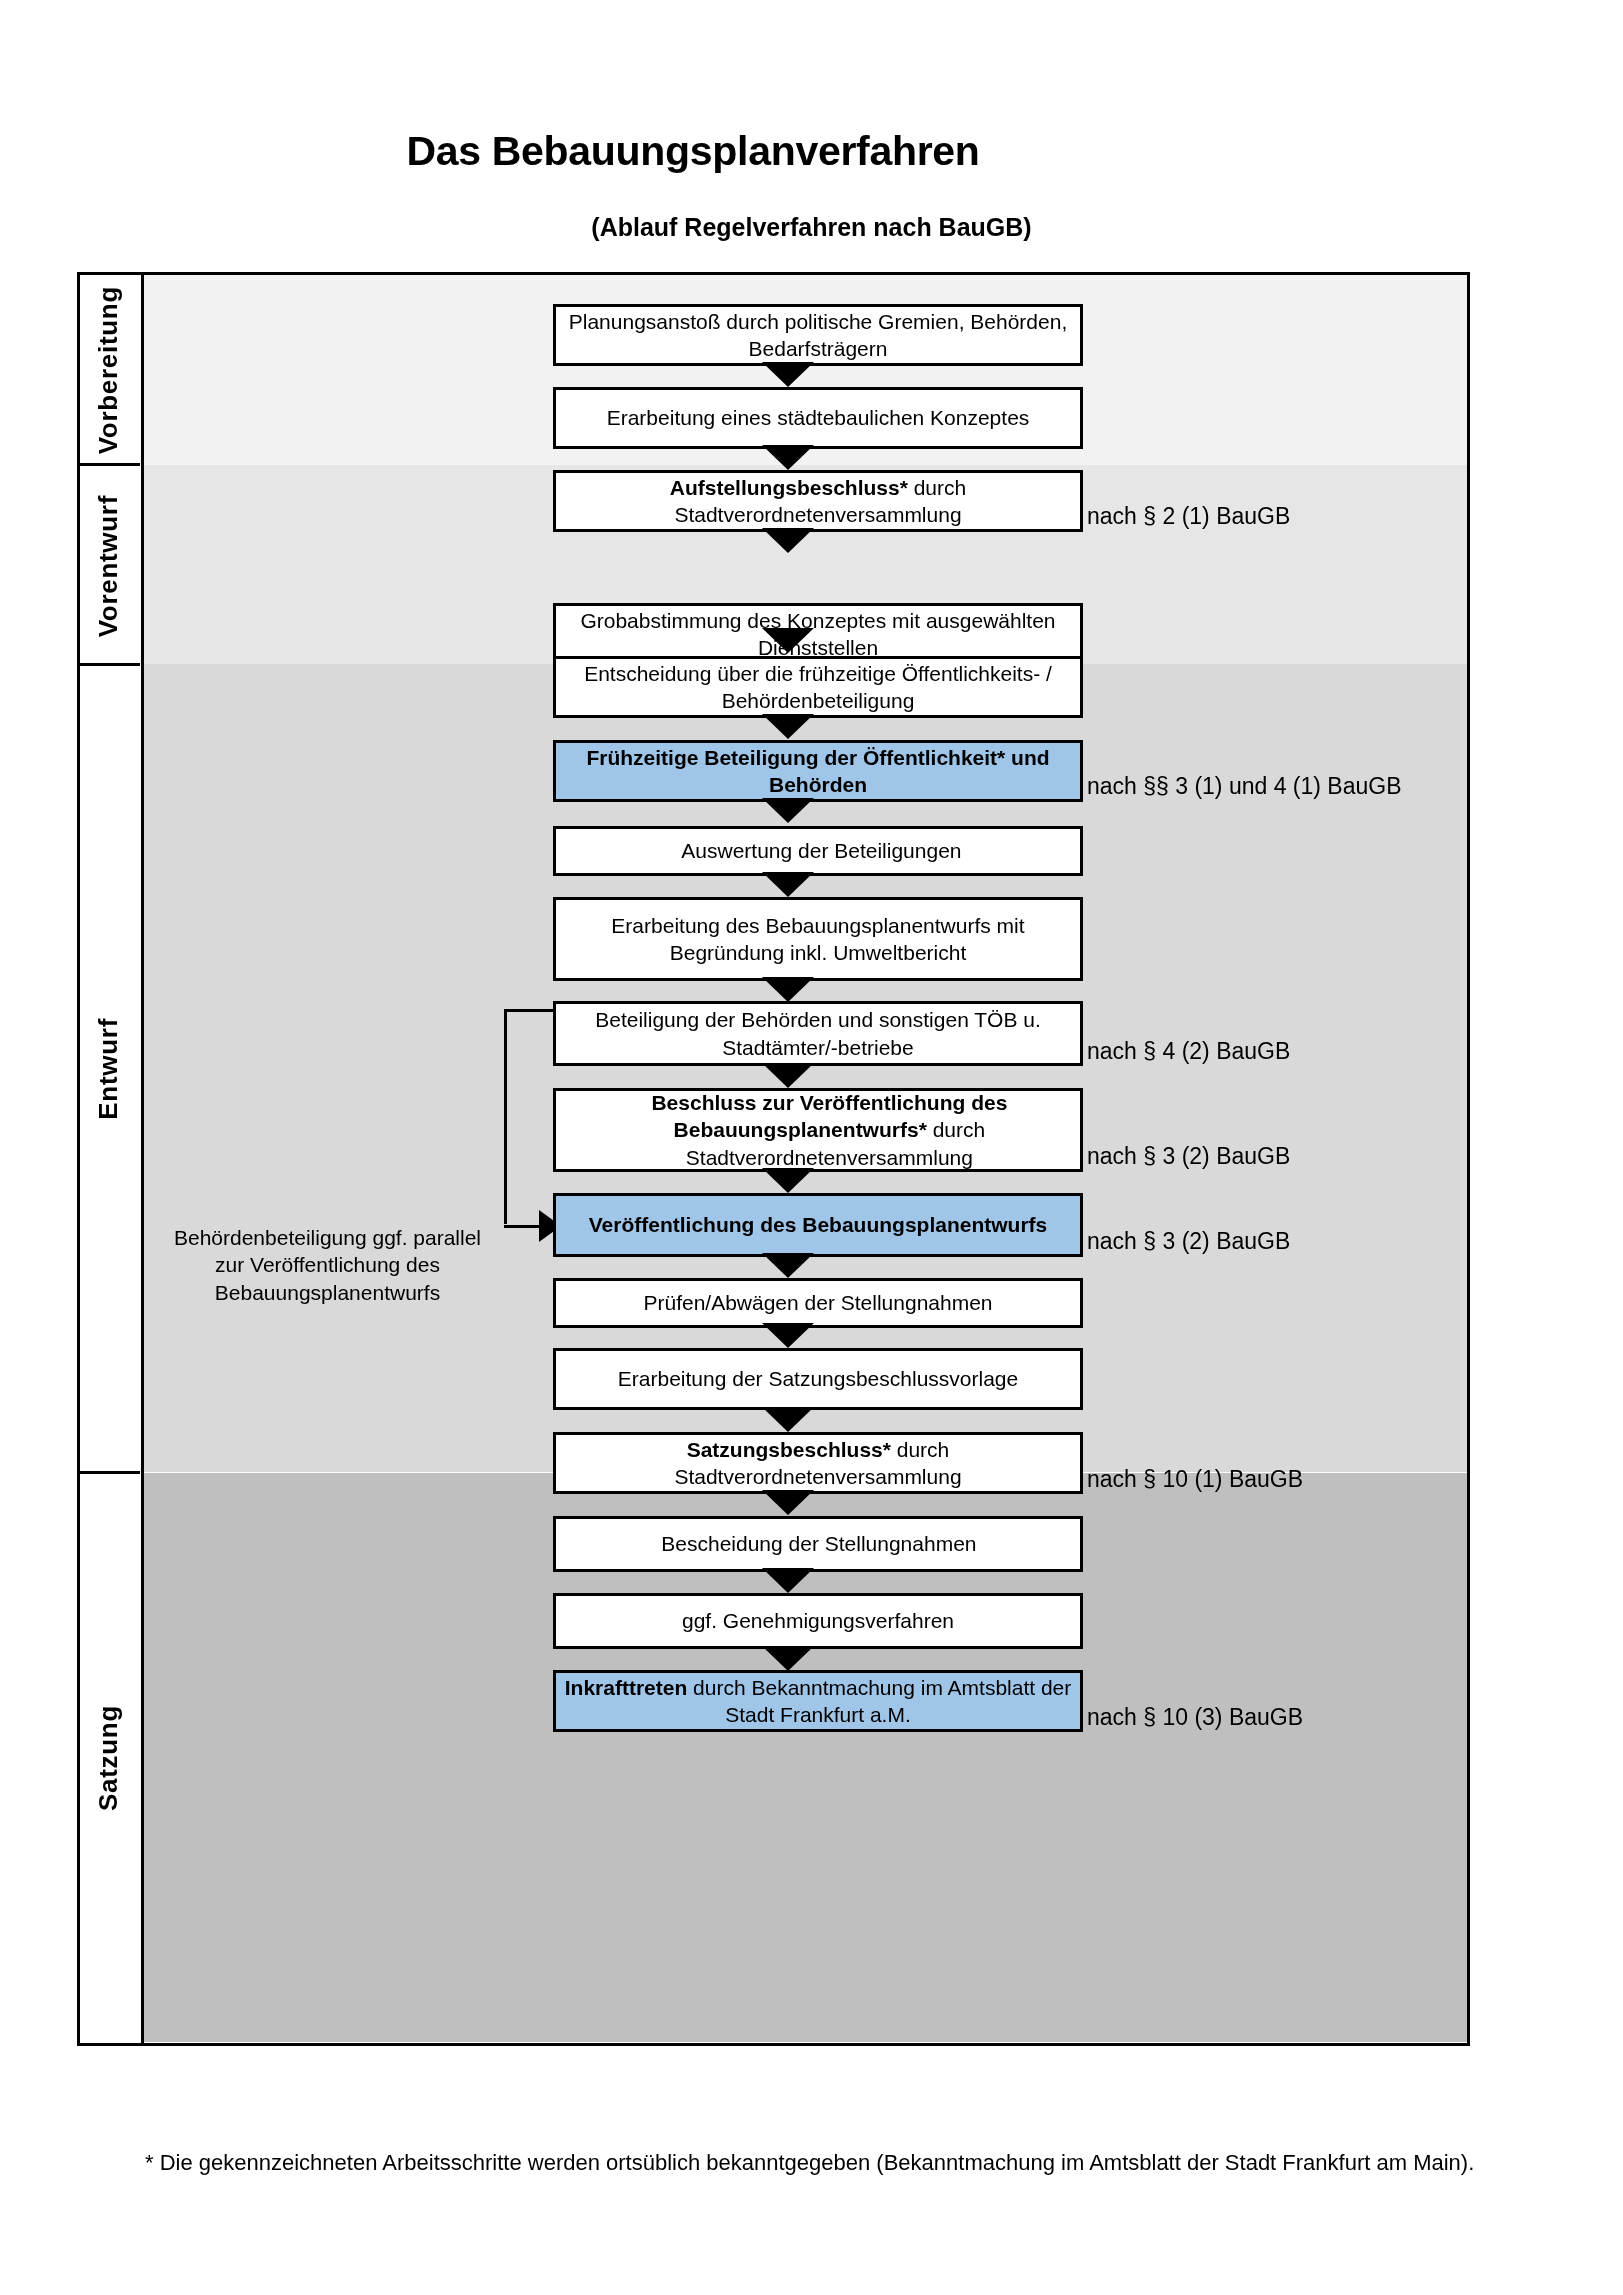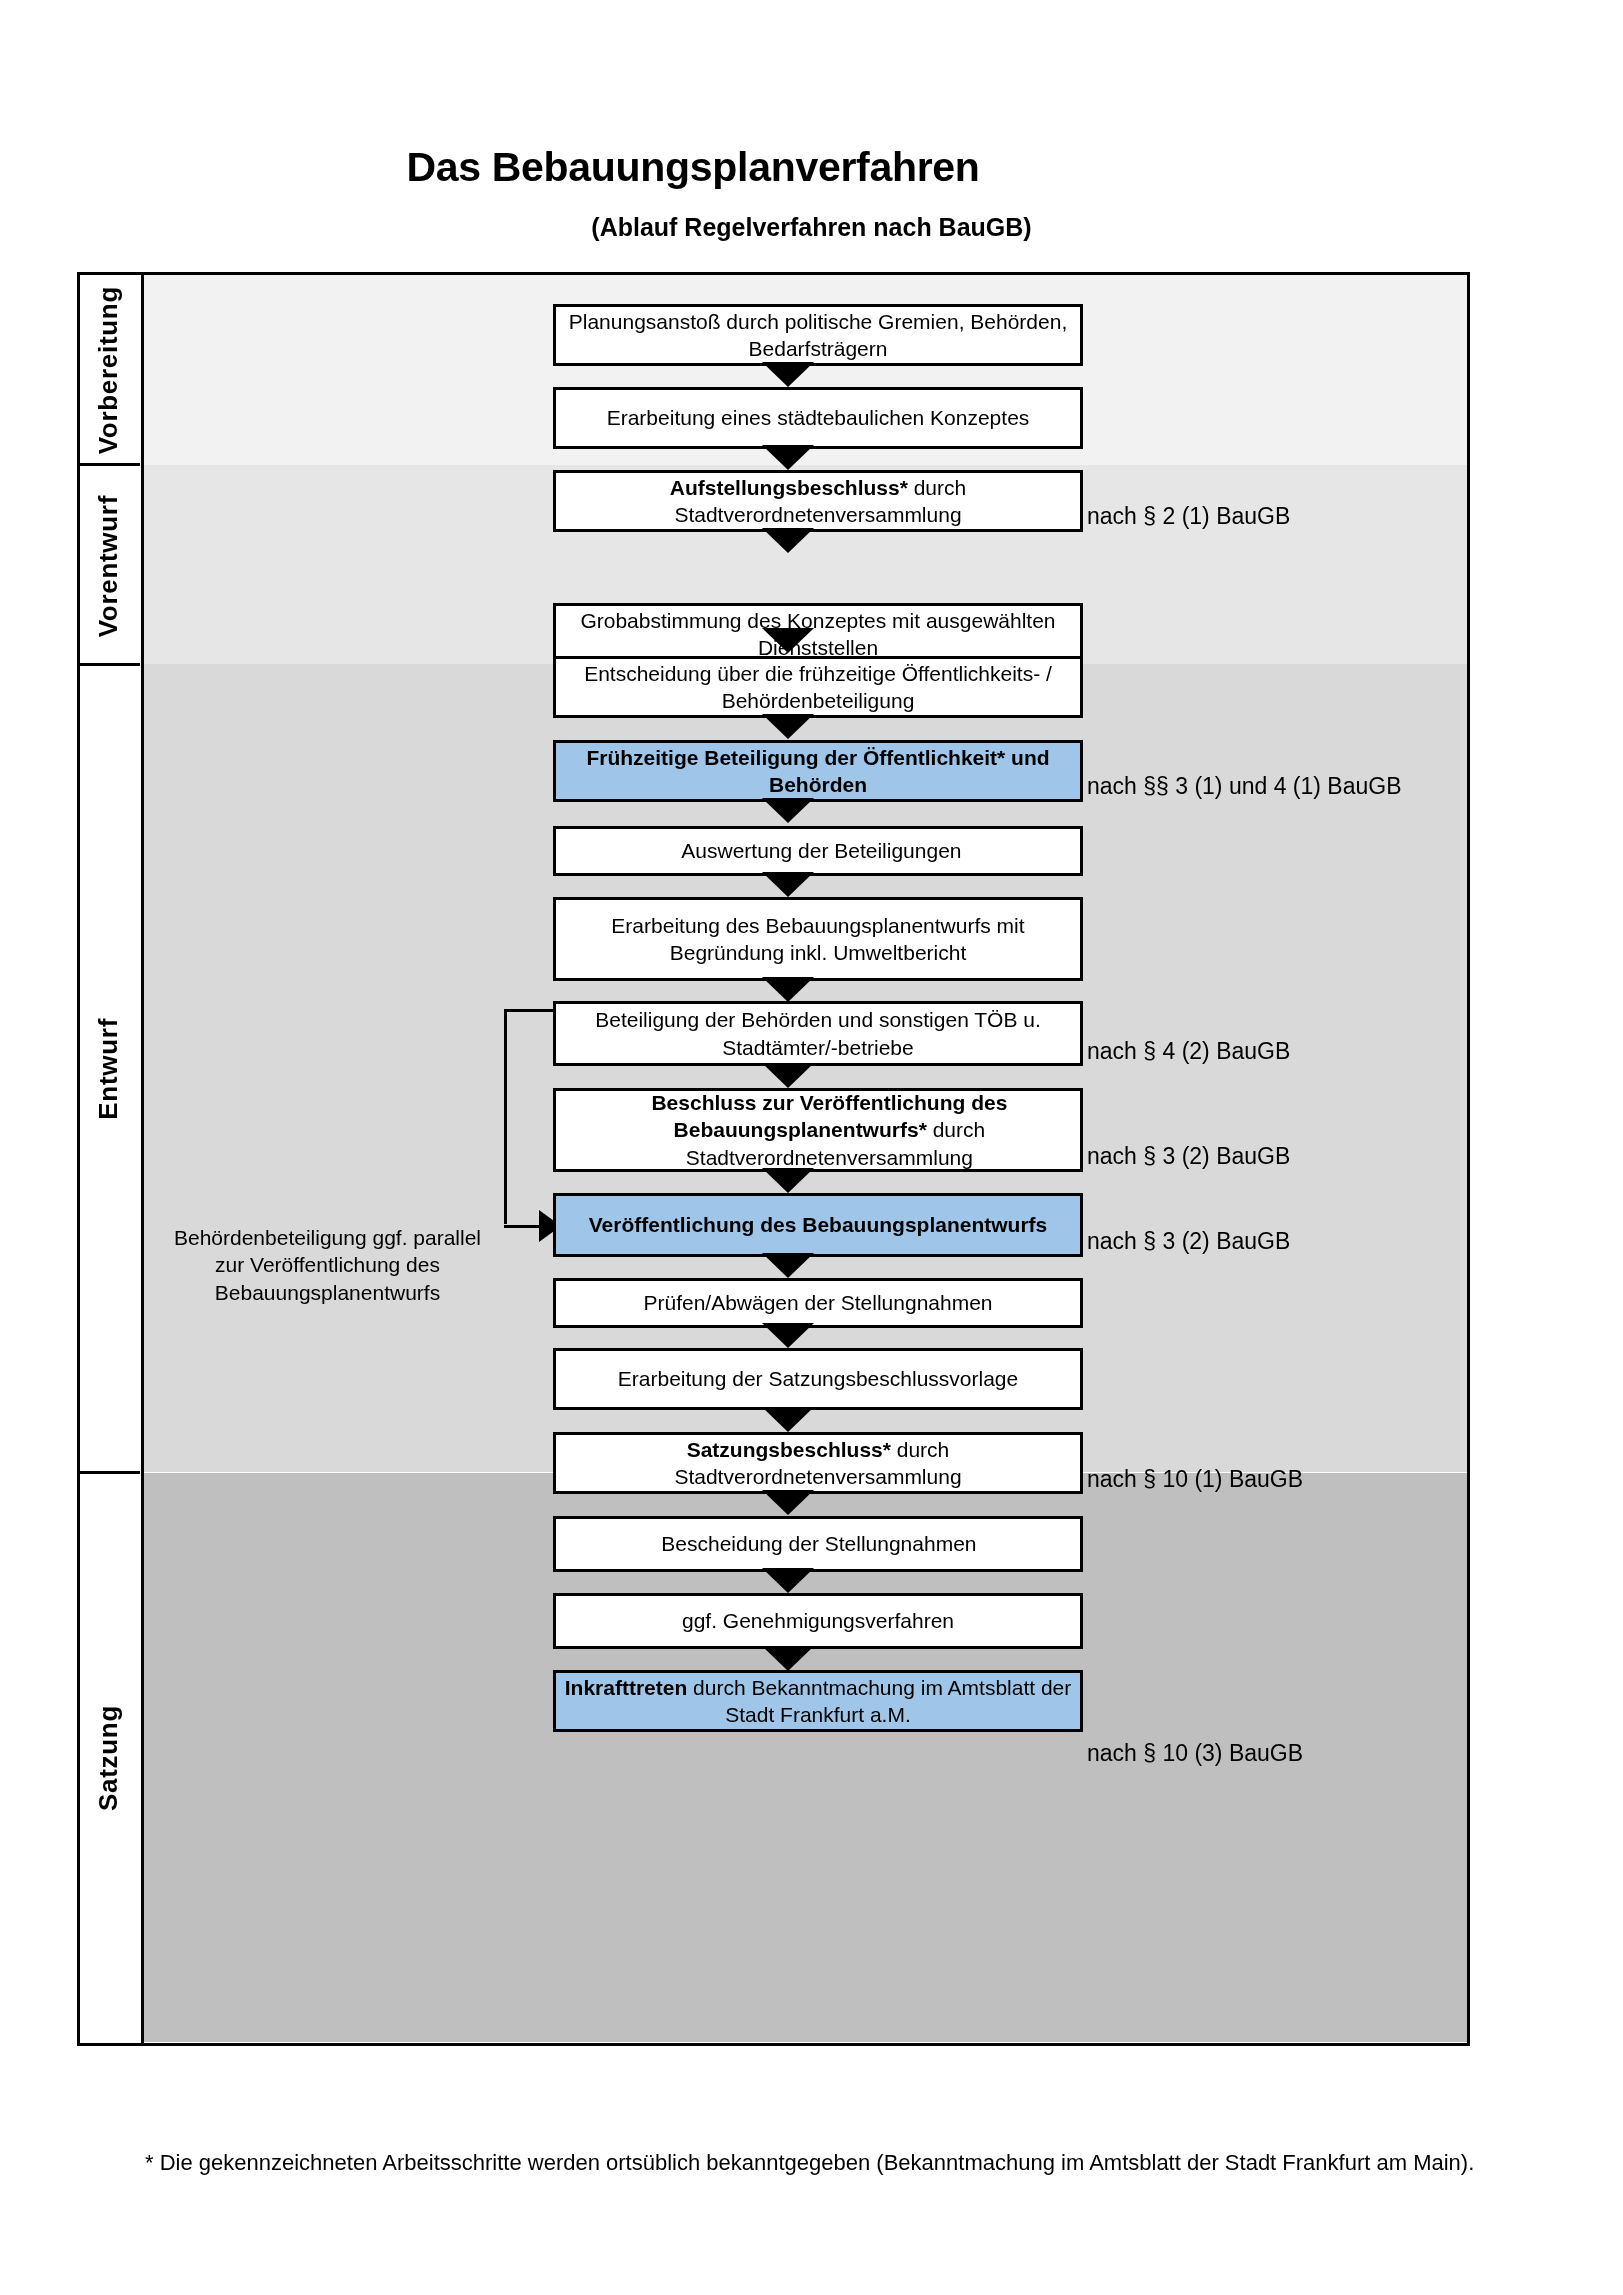--- a/index.html
+++ b/index.html
@@ -7,21 +7,21 @@
     width:1623px;height:2295px;
     font-family:"Liberation Sans","DejaVu Sans",sans-serif;
     color:#000;
     position:relative;
     overflow:hidden;
   }
 
   
   #title{
     position:absolute;left:0;top:128px;width:1386px;
-    text-align:center;font-size:41px;font-weight:bold;letter-spacing:-0.3px;margin-top:16px;
+    text-align:center;font-size:41px;font-weight:bold;letter-spacing:-0.3px;
   }
   #subtitle{
     position:absolute;left:0;top:213px;width:1623px;
     text-align:center;font-size:25px;font-weight:bold;
   }
 
   
   #frame{
     position:absolute;left:77px;top:272px;
     width:1393px;height:1774px;
@@ -233,16 +233,16 @@
 <div class="pbox hl" style="top: 1670px; height: 62px;">
   <span><b>Inkrafttreten</b><span> durch Bekanntmachung im Amtsblatt der Stadt Frankfurt a.M.</span></span>
 </div>
 
 <div class="ref" style="top: 503px;">nach § 2 (1) BauGB</div>
 <div class="ref" style="top: 773px;">nach §§ 3 (1) und 4 (1) BauGB</div>
 <div class="ref" style="top: 1038px;">nach § 4 (2) BauGB</div>
 <div class="ref" style="top: 1143px;">nach § 3 (2) BauGB</div>
 <div class="ref" style="top: 1228px;">nach § 3 (2) BauGB</div>
 <div class="ref" style="top: 1466px;">nach § 10 (1) BauGB</div>
-<div class="ref" style="top: 1704px; margin-top: 36px;">nach § 10 (3) BauGB</div>
+<div class="ref" style="top: 1704px;">nach § 10 (3) BauGB</div>
 
 <div id="footnote">* Die gekennzeichneten Arbeitsschritte werden ortsüblich bekanntgegeben (Bekanntmachung im Amtsblatt  der Stadt Frankfurt am Main).</div>
 
 
 </body></html>

